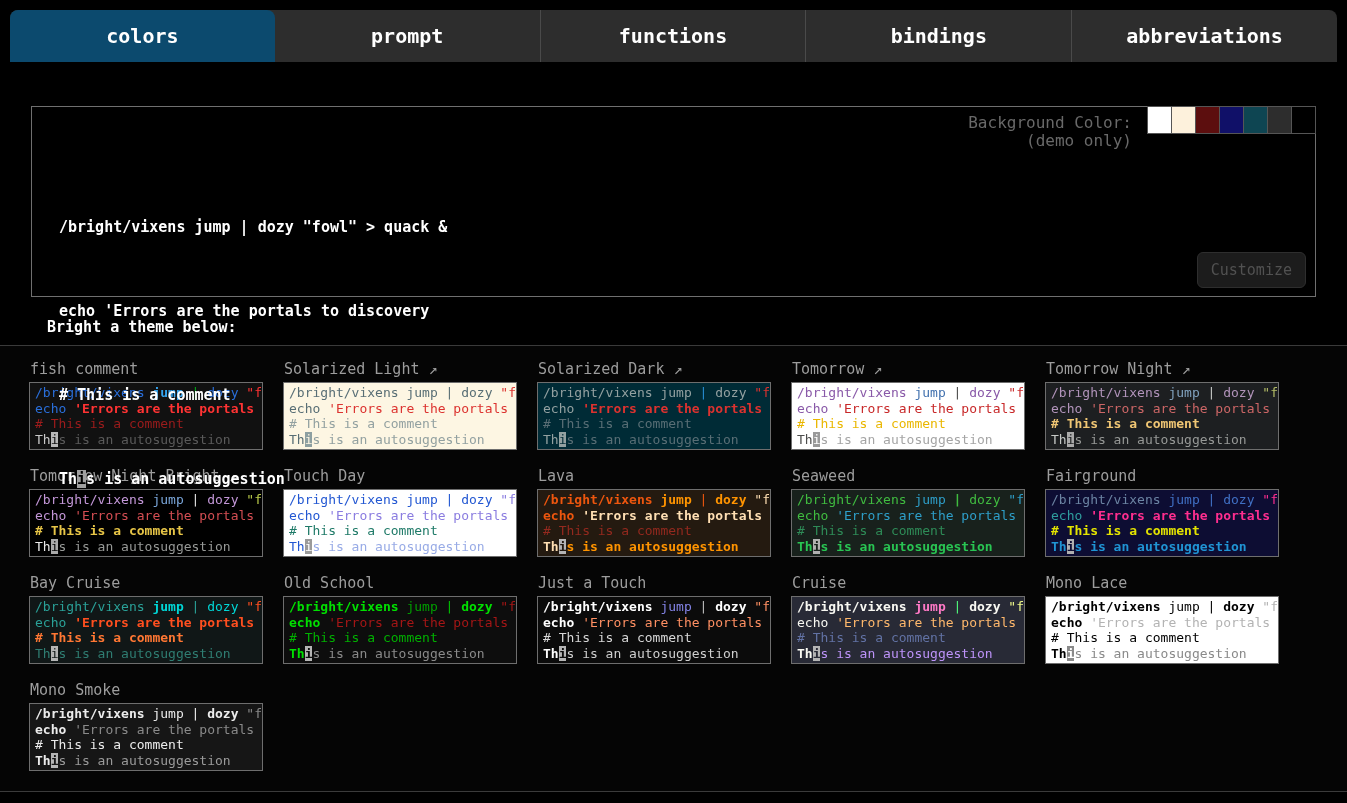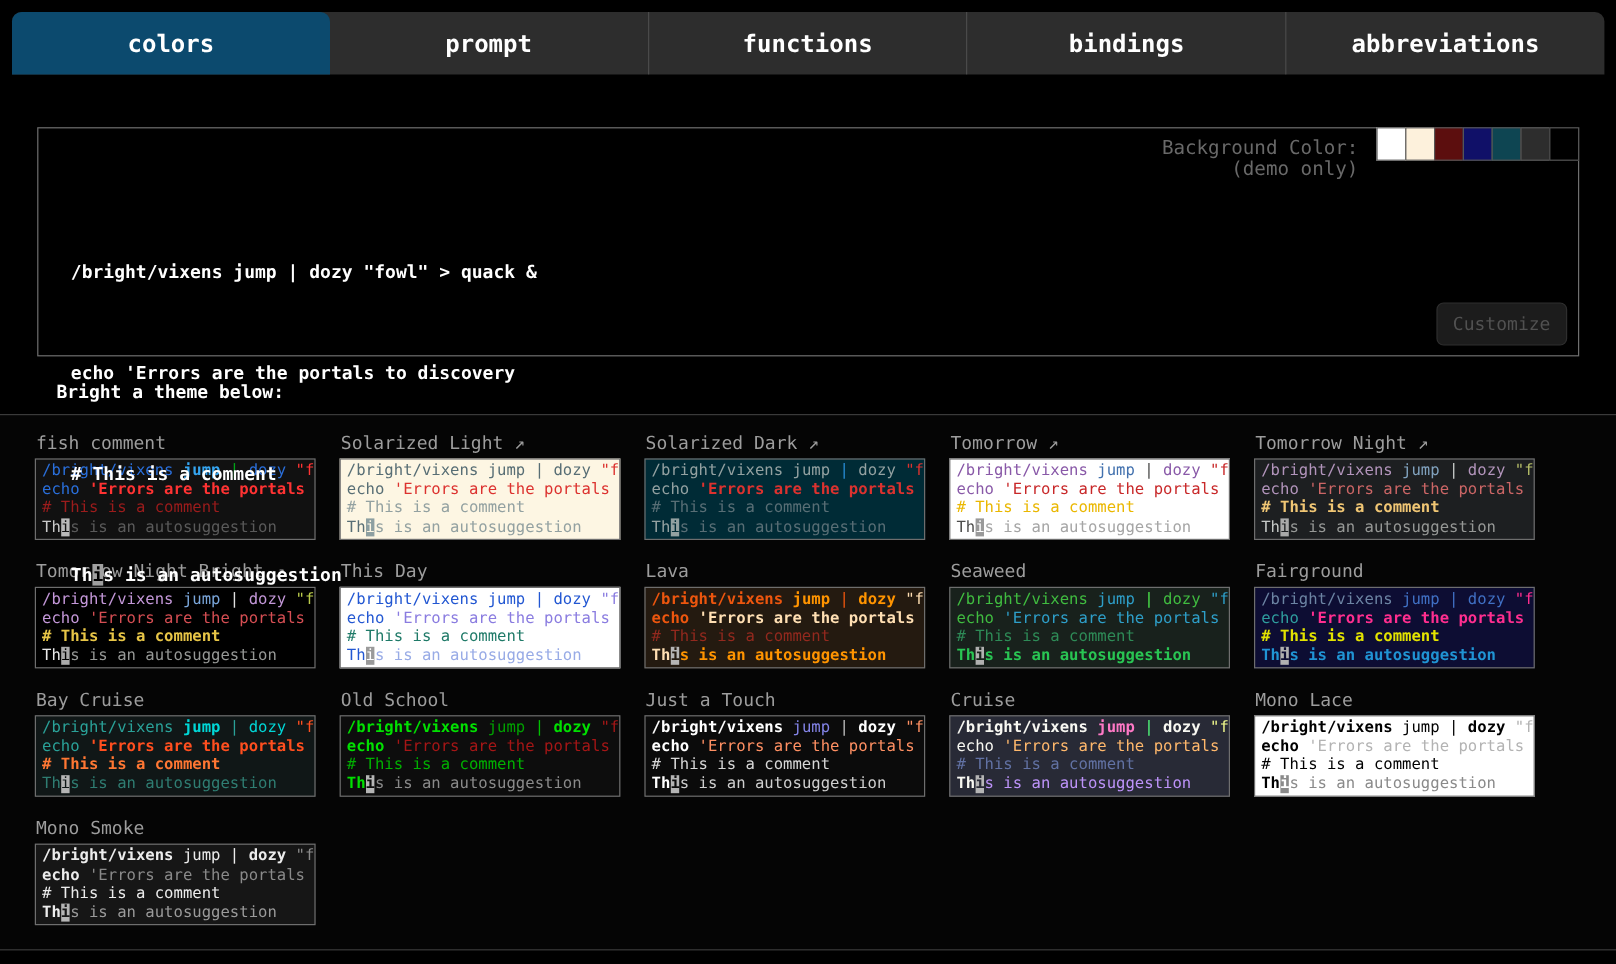--- a/index.html
+++ b/index.html
@@ -158,21 +158,21 @@
     </div>
     <div class="card">
       <div class="card-title"><span>Tomorrow Night</span><span class="ext-arrow">↗</span></div>
       <div class="pbox" style="background: rgb(29, 31, 33);"><div><span style="color: rgb(178, 148, 187);">/bright/vixens</span> <span style="color: rgb(129, 162, 190);">jump</span> <span style="color: rgb(197, 200, 198);">|</span> <span style="color: rgb(178, 148, 187);">dozy</span> <span style="color: rgb(181, 189, 104);">"fowl" &gt; quack &amp;</span></div><div><span style="color: rgb(178, 148, 187);">echo</span> <span style="color: rgb(204, 102, 102);">'Errors are the portals to discovery</span></div><div><span style="color: rgb(240, 198, 116); font-weight: bold;"># This is a comment</span></div><div><span style="color: rgb(197, 200, 198);">Th</span><span style="color: rgb(29, 31, 33); background: rgb(170, 170, 170);">i</span><span style="color: rgb(150, 152, 150);">s is an autosuggestion</span></div></div>
     </div>
     <div class="card">
       <div class="card-title"><span>Tomorrow Night Bright</span><span class="ext-arrow">↗</span></div>
       <div class="pbox" style="background: rgb(0, 0, 0);"><div><span style="color: rgb(195, 151, 216);">/bright/vixens</span> <span style="color: rgb(122, 166, 218);">jump</span> <span style="color: rgb(224, 224, 224);">|</span> <span style="color: rgb(195, 151, 216);">dozy</span> <span style="color: rgb(185, 202, 74);">"fowl" &gt; quack &amp;</span></div><div><span style="color: rgb(195, 151, 216);">echo</span> <span style="color: rgb(213, 78, 83);">'Errors are the portals to discovery</span></div><div><span style="color: rgb(231, 197, 71); font-weight: bold;"># This is a comment</span></div><div><span style="color: rgb(234, 234, 234);">Th</span><span style="color: rgb(0, 0, 0); background: rgb(170, 170, 170);">i</span><span style="color: rgb(150, 152, 150);">s is an autosuggestion</span></div></div>
     </div>
     <div class="card">
-      <div class="card-title"><span>This Day</span></div>
+      <div class="card-title"><span>Touch Day</span></div>
       <div class="pbox" style="background: rgb(255, 255, 255);"><div><span style="color: rgb(34, 87, 210);">/bright/vixens</span> <span style="color: rgb(34, 87, 210);">jump</span> <span style="color: rgb(34, 87, 210);">|</span> <span style="color: rgb(34, 87, 210);">dozy</span> <span style="color: rgb(138, 124, 224);">"fowl" &gt; quack &amp;</span></div><div><span style="color: rgb(34, 87, 210);">echo</span> <span style="color: rgb(138, 124, 224);">'Errors are the portals to discovery</span></div><div><span style="color: rgb(31, 122, 104);"># This is a comment</span></div><div><span style="color: rgb(34, 87, 210);">Th</span><span style="color: rgb(255, 255, 255); background: rgb(154, 154, 154);">i</span><span style="color: rgb(152, 171, 230);">s is an autosuggestion</span></div></div>
     </div>
     <div class="card">
       <div class="card-title"><span>Lava</span></div>
       <div class="pbox" style="background: rgb(36, 26, 16);"><div><span style="color: rgb(237, 86, 14); font-weight: bold;">/bright/vixens</span> <span style="color: rgb(255, 148, 0); font-weight: bold;">jump</span> <span style="color: rgb(237, 86, 14);">|</span> <span style="color: rgb(255, 148, 0); font-weight: bold;">dozy</span> <span style="color: rgb(255, 223, 179);">"fowl" &gt; quack &amp;</span></div><div><span style="color: rgb(237, 86, 14); font-weight: bold;">echo</span> <span style="color: rgb(255, 223, 179); font-weight: bold;">'Errors are the portals to discovery</span></div><div><span style="color: rgb(147, 41, 30);"># This is a comment</span></div><div><span style="color: rgb(255, 223, 179); font-weight: bold;">Th</span><span style="color: rgb(36, 26, 16); font-weight: bold; background: rgb(181, 181, 181);">i</span><span style="color: rgb(255, 148, 0); font-weight: bold;">s is an autosuggestion</span></div></div>
     </div>
     <div class="card">
       <div class="card-title"><span>Seaweed</span></div>
       <div class="pbox" style="background: rgb(24, 33, 28);"><div><span style="color: rgb(64, 188, 64);">/bright/vixens</span> <span style="color: rgb(46, 159, 201);">jump</span> <span style="color: rgb(64, 188, 64); font-weight: bold;">|</span> <span style="color: rgb(64, 188, 64);">dozy</span> <span style="color: rgb(46, 159, 201);">"fowl" &gt; quack &amp;</span></div><div><span style="color: rgb(64, 188, 64);">echo</span> <span style="color: rgb(46, 159, 201);">'Errors are the portals to discovery</span></div><div><span style="color: rgb(46, 139, 87);"># This is a comment</span></div><div><span style="color: rgb(41, 197, 83); font-weight: bold;">Th</span><span style="color: rgb(24, 33, 28); font-weight: bold; background: rgb(176, 176, 176);">i</span><span style="color: rgb(41, 197, 83); font-weight: bold;">s is an autosuggestion</span></div></div>
     </div>

